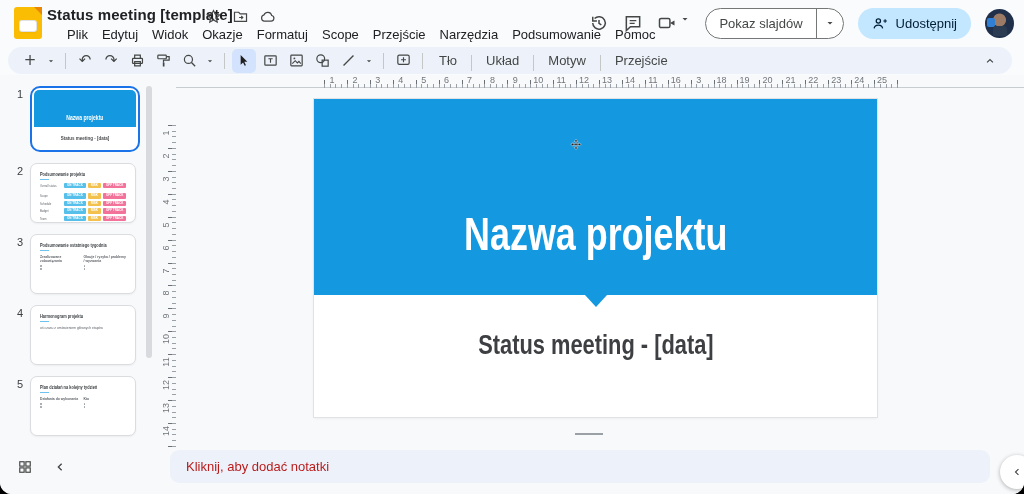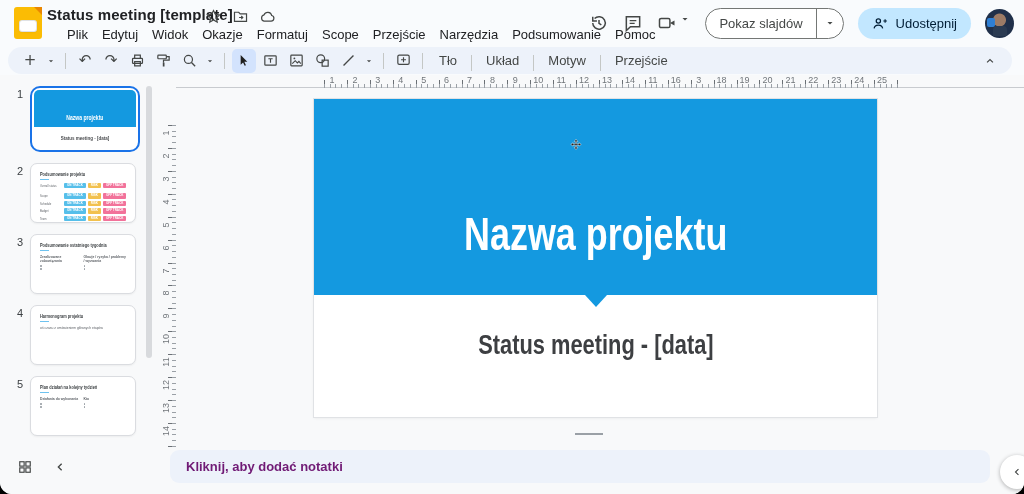--- a/index.html
+++ b/index.html
@@ -83,21 +83,21 @@
   .badge{font-size:3px;color:#fff;font-weight:700;padding:1px 3px;border-radius:1px;line-height:1.1;}
   .tcols{position:absolute;left:9px;top:20px;right:8px;display:flex;}
   .tcol{flex:1;}
   .tcol .ch{font-size:3.4px;color:#5f6368;font-weight:700;}
   .tcol .bullets{margin-top:2px;display:flex;flex-direction:column;gap:1.5px;}
   .tcol .bullets i{display:block;width:1.5px;height:1.5px;border-radius:50%;background:#9aa0a6;}
   .tbody{position:absolute;left:9px;top:20px;font-size:3.4px;color:#5f6368;}
   .strip-scrollbar{position:absolute;left:146px;top:86px;width:6px;height:272px;background:#d8dadd;border-radius:3px;}
   
   .notes{position:absolute;left:170px;right:34px;top:450px;height:33px;background:#edf2fa;border-radius:9px;display:flex;align-items:center;padding:0 16px;}
-  .notes span{font-size:13px;color:#701a75;font-weight:bold;}
+  .notes span{font-size:13px;color:#b91c1c;}
   .grid-btn{position:absolute;left:18px;top:460px;width:14px;height:14px;color:#444746;}
   .strip-collapse{position:absolute;left:52px;top:459px;width:16px;height:16px;color:#444746;}
   .side-collapse{position:absolute;left:1000px;top:455px;width:34px;height:34px;border-radius:50%;background:#fff;
      box-shadow:0 1px 4px rgba(0,0,0,.3);display:flex;align-items:center;justify-content:center;color:#444746;}
   svg{display:block;}
 </style>
 </head>
 <body>
 
 <div class="window">

